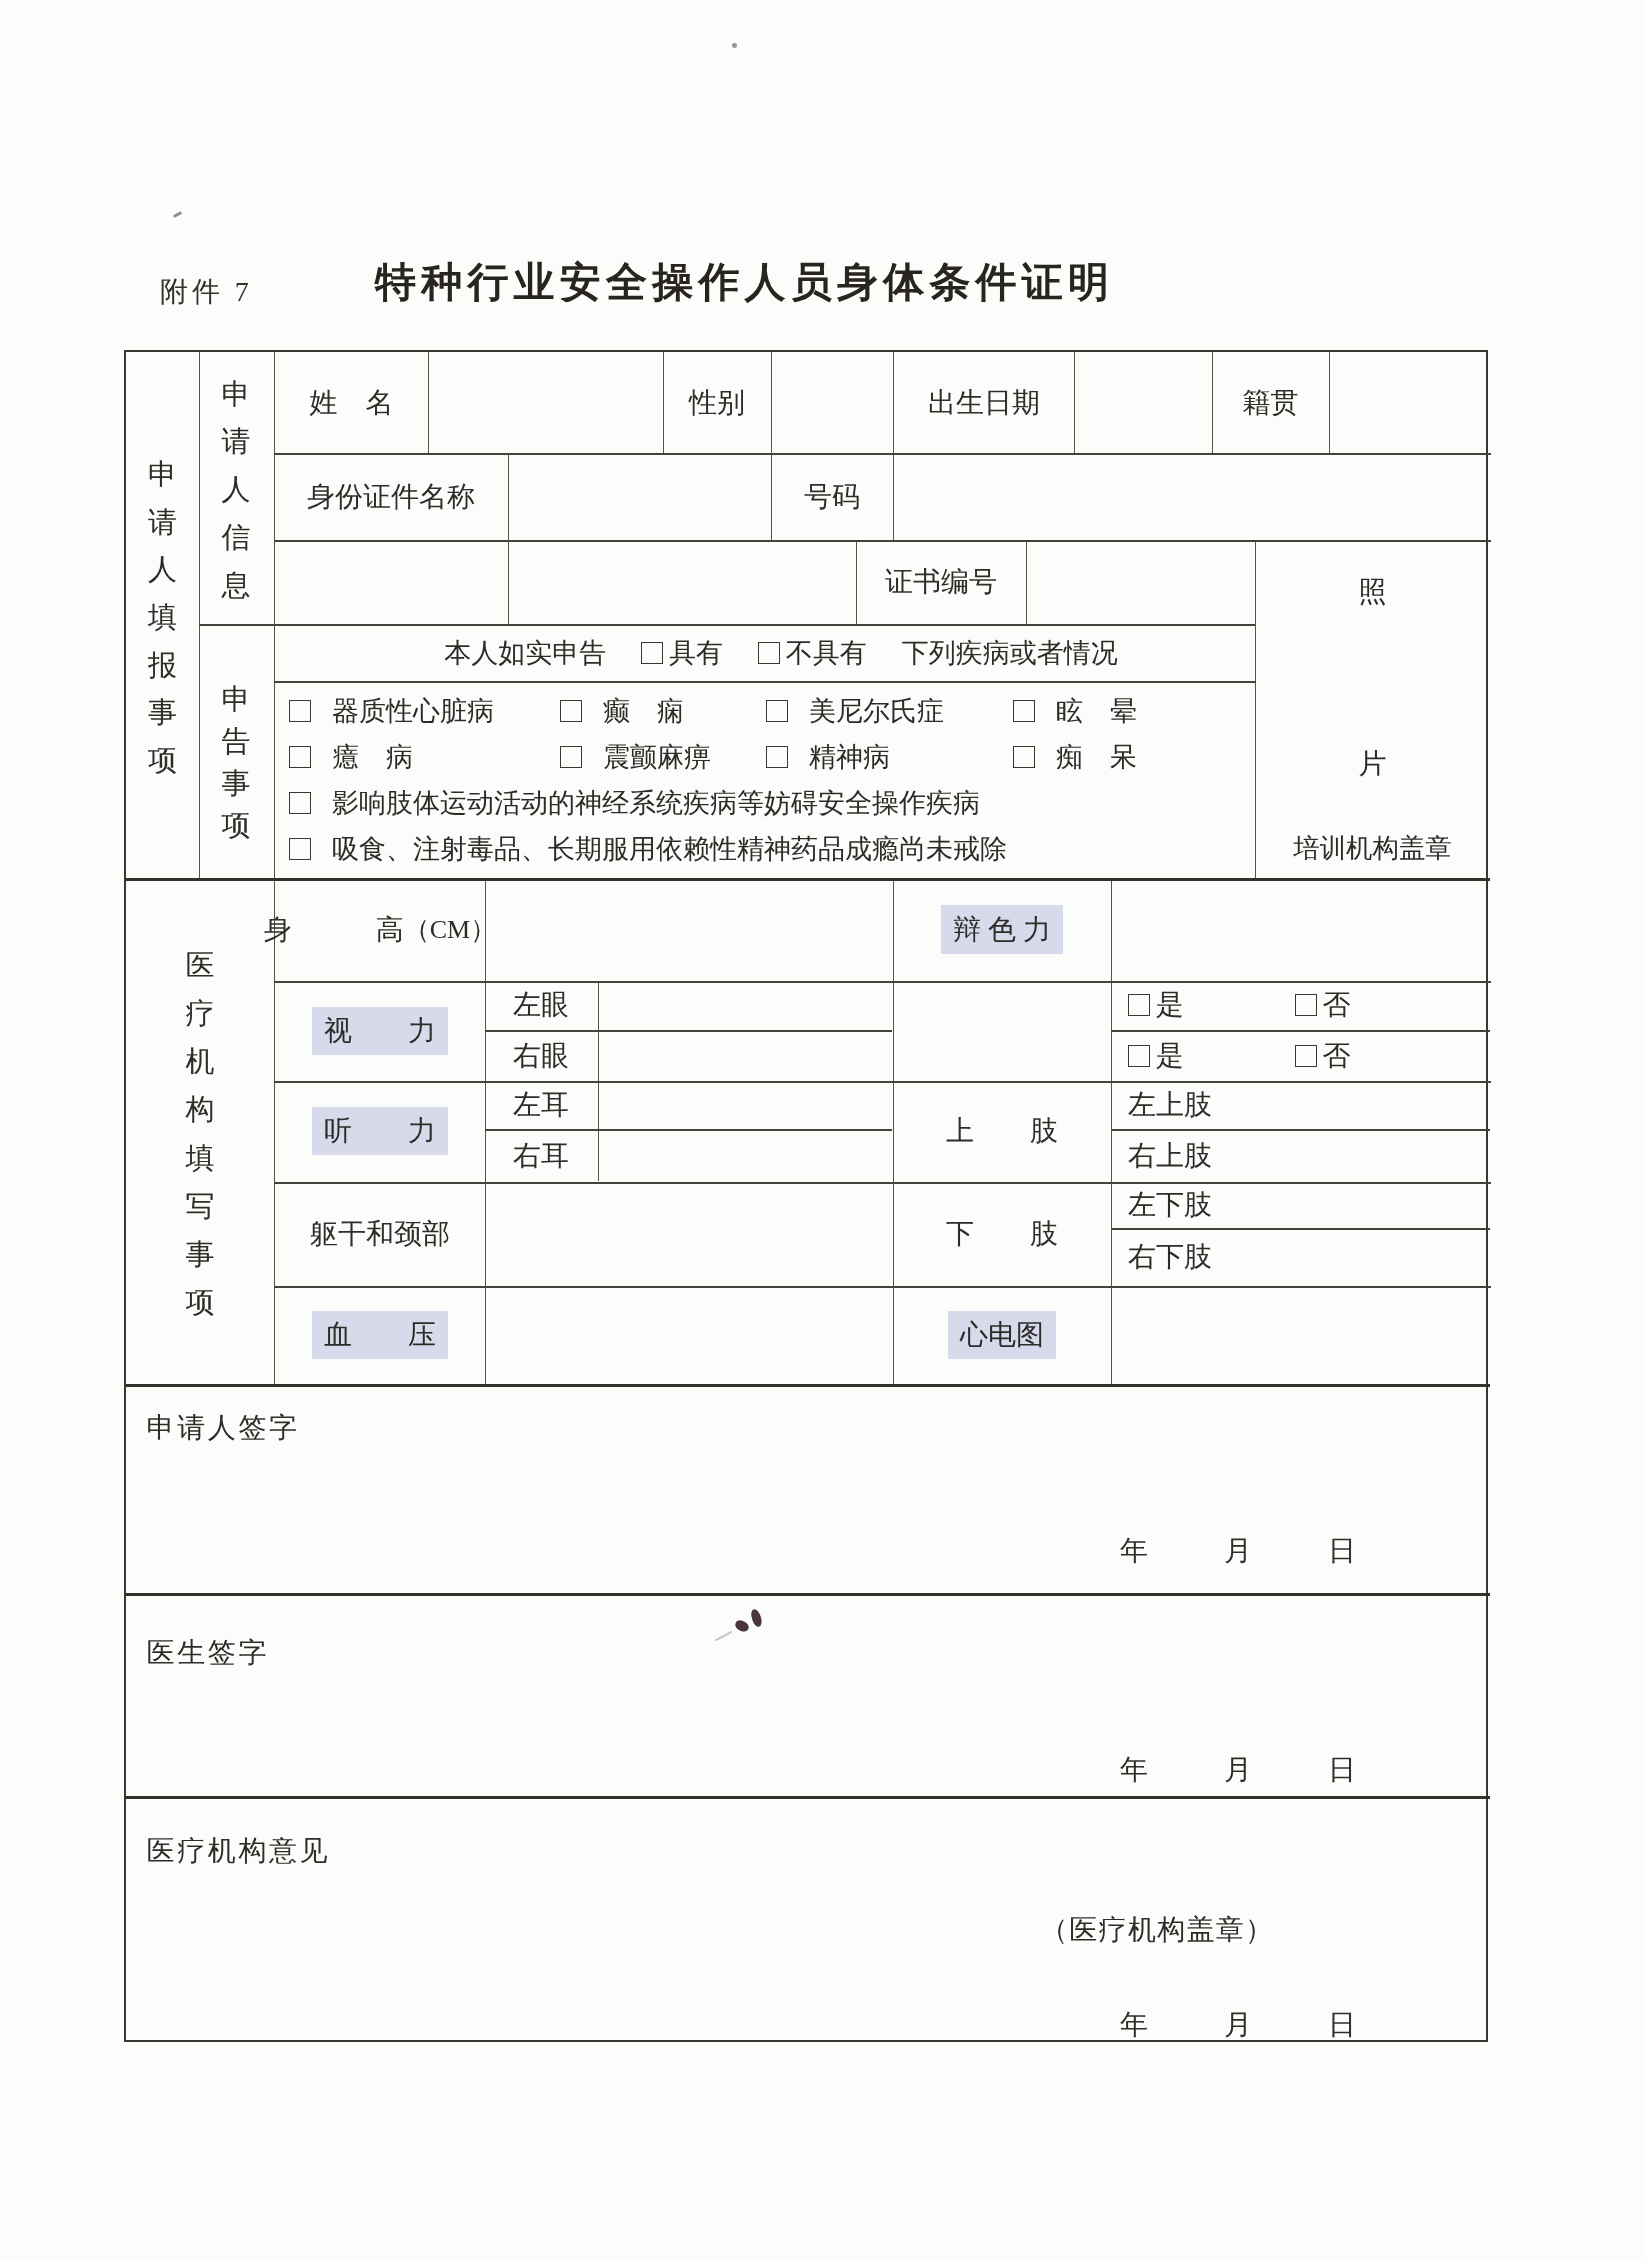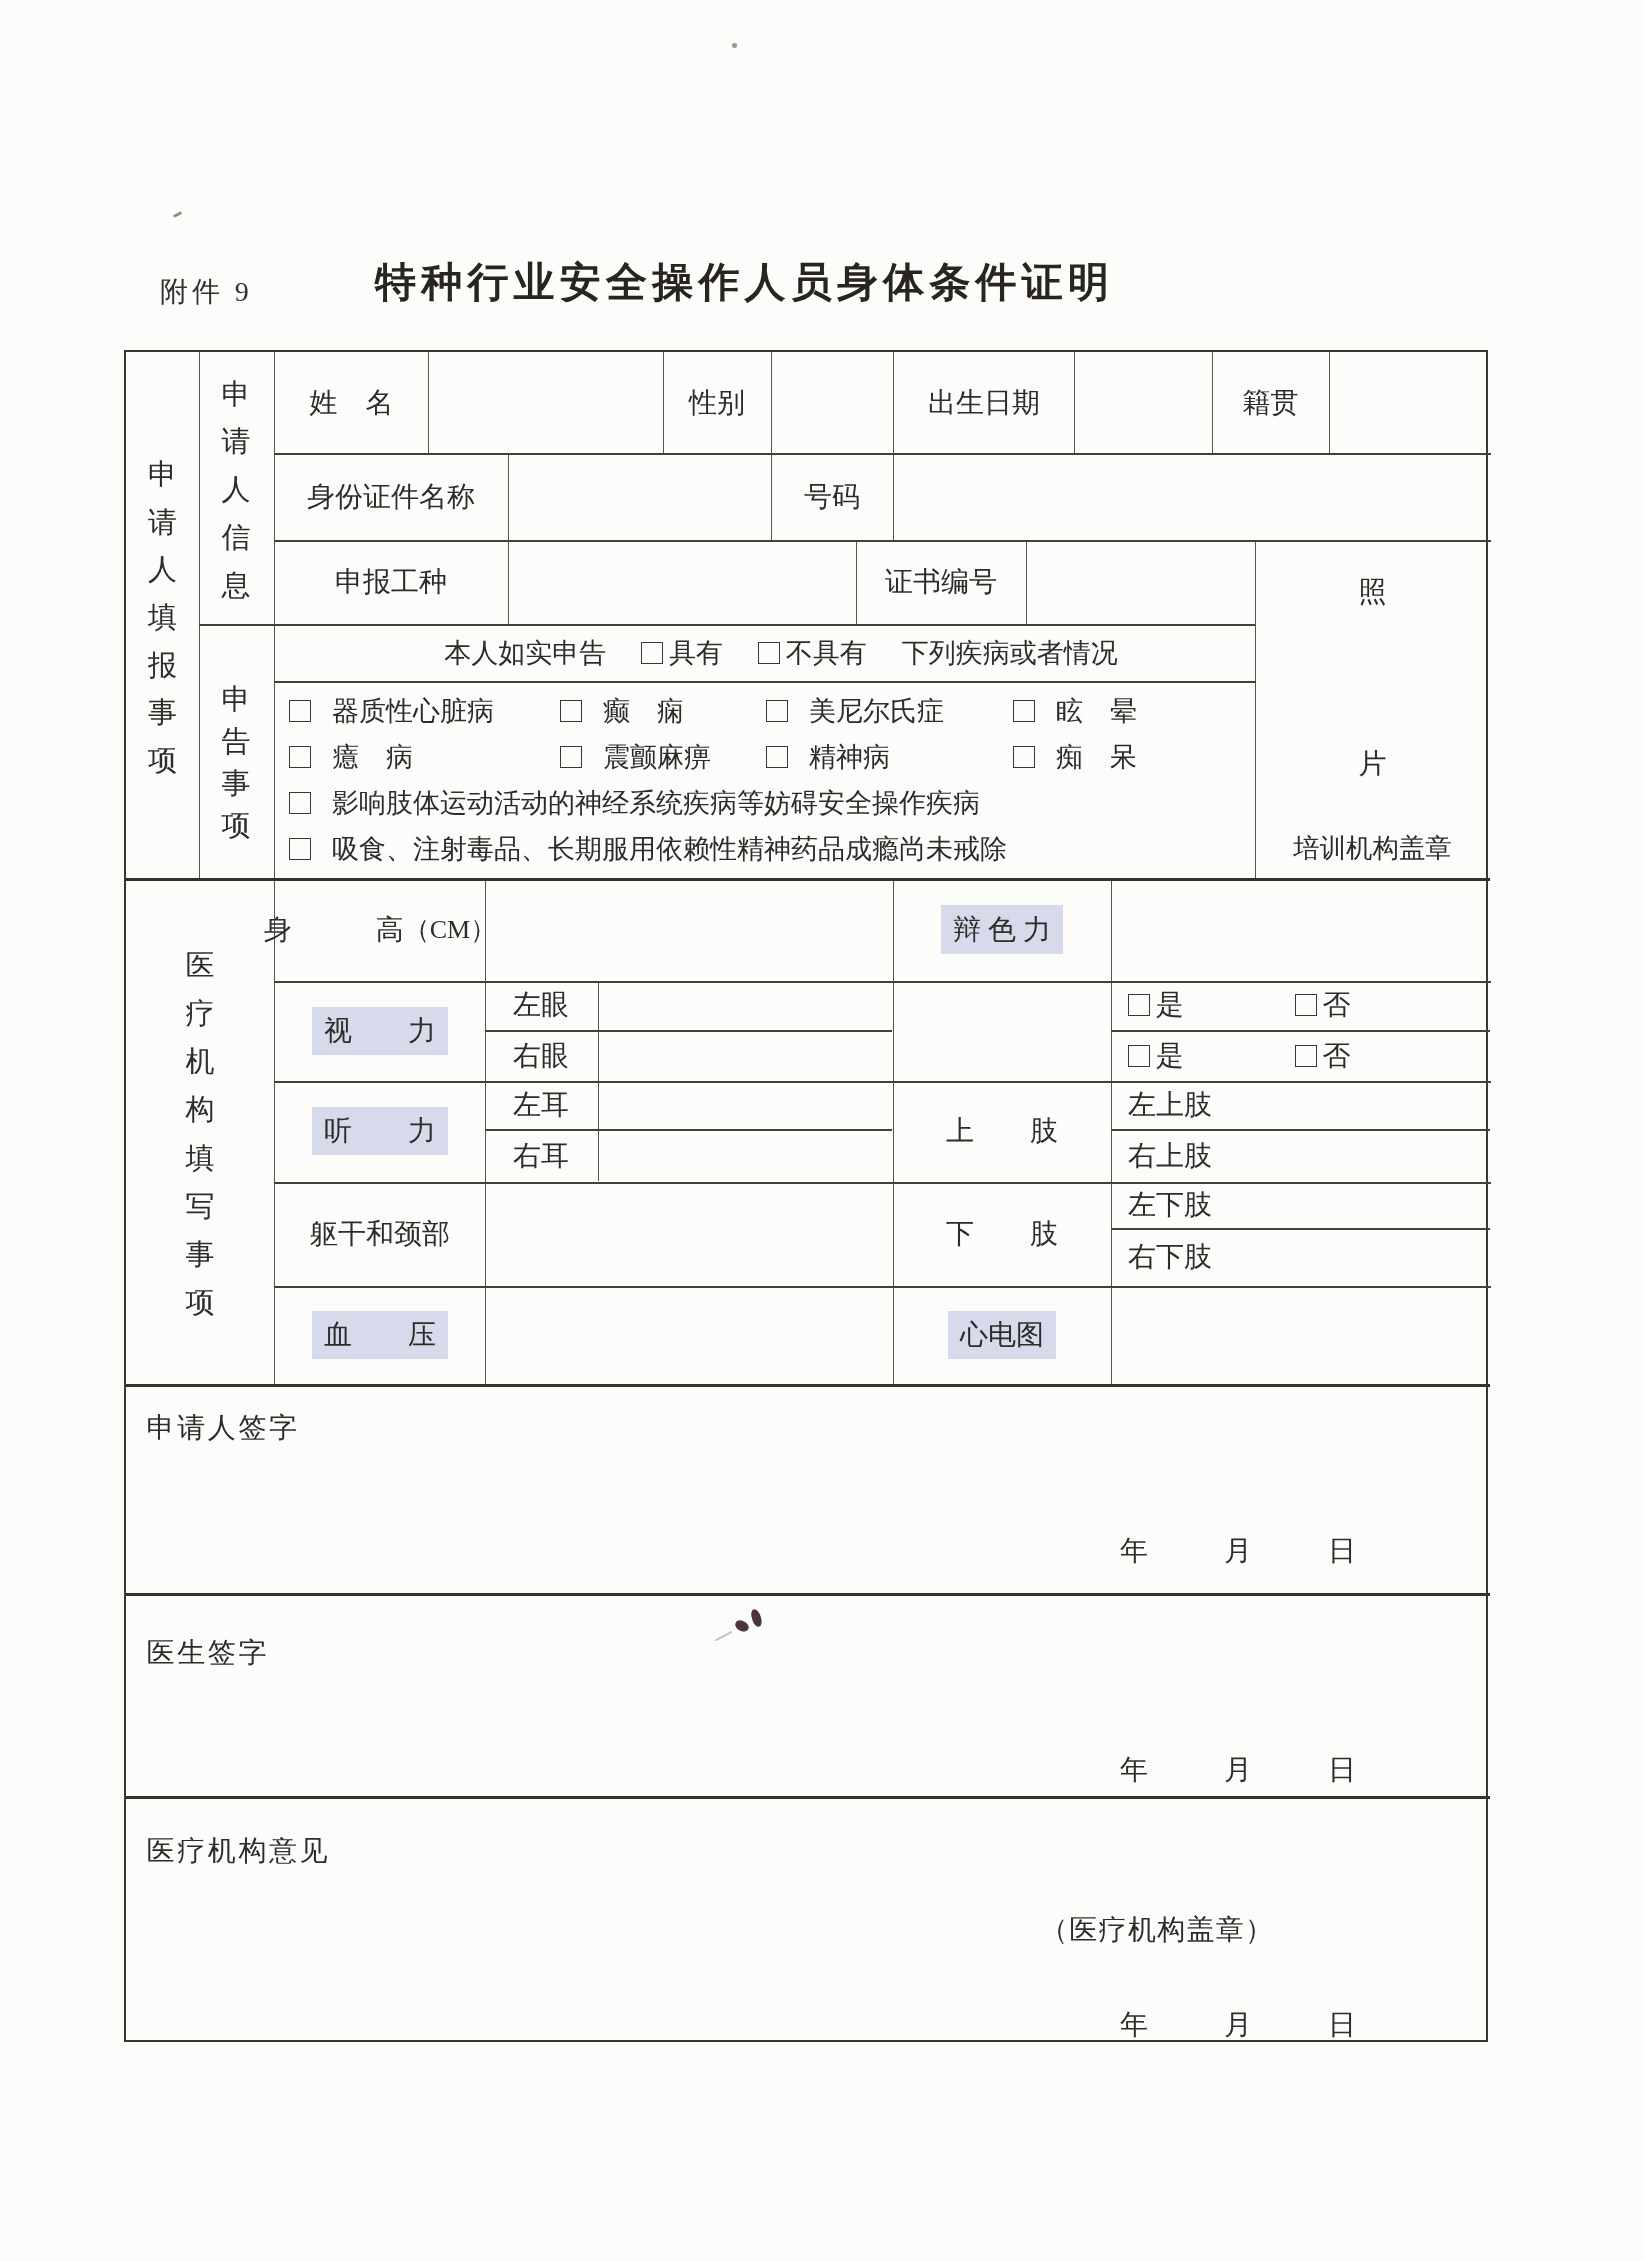--- a/index.html
+++ b/index.html
@@ -59,21 +59,21 @@
   
   .speck { position:absolute; background:#9a9892; border-radius:50%; }
   .dash  { position:absolute; background:#8f8d87; transform:rotate(-28deg); border-radius:1.3px; }
   .blob  { position:absolute; background:#4a353c; border-radius:45% 60% 50% 55%; }
 </style>
 </head>
 <body>
 
 <div class="sheet">
 
-  <div class="attach">附件 9</div>
+  <div class="attach">附件 7</div>
   <div class="title">特种行业安全操作人员身体条件证明</div>
 
   <div class="tbl">
 
     <i class="vl" style="left:73px;top:0;height:526px"></i>
     <i class="vl" style="left:148px;top:0;height:1032px"></i>
     <i class="vl" style="left:302px;top:0;height:101px"></i>
     <i class="vl" style="left:537px;top:0;height:101px"></i>
     <i class="vl" style="left:645px;top:0;height:101px"></i>
     <i class="vl" style="left:767px;top:0;height:101px"></i>
@@ -140,21 +140,20 @@
     <div class="cell" style="left:767px;top:0;width:182px;height:101px">出生日期</div>
     <div class="cell" style="left:948px;top:0;width:138px;height:101px"></div>
     <div class="cell" style="left:1086px;top:0;width:117px;height:101px">籍贯</div>
     <div class="cell" style="left:1203px;top:0;width:161px;height:101px"></div>
 
     <div class="cell" style="left:148px;top:101px;width:234px;height:87px">身份证件名称</div>
     <div class="cell" style="left:382px;top:101px;width:263px;height:87px"></div>
     <div class="cell" style="left:645px;top:101px;width:122px;height:87px">号码</div>
     <div class="cell" style="left:767px;top:101px;width:598px;height:87px"></div>
 
-    <div class="cell" style="left:148px;top:188px;width:234px;height:84px">申报工种</div>
     <div class="cell" style="left:382px;top:188px;width:348px;height:84px"></div>
     <div class="cell" style="left:730px;top:188px;width:170px;height:84px">证书编号</div>
     <div class="cell" style="left:900px;top:188px;width:229px;height:84px"></div>
 
     <div style="position:absolute;left:1129px;top:188px;width:235px;height:338px">
       <div class="photo-item" style="top:33px">照</div>
       <div class="photo-item" style="top:205px">片</div>
       <div class="photo-item" style="top:291px;font-size:26.4px">培训机构盖章</div>
     </div>
 

